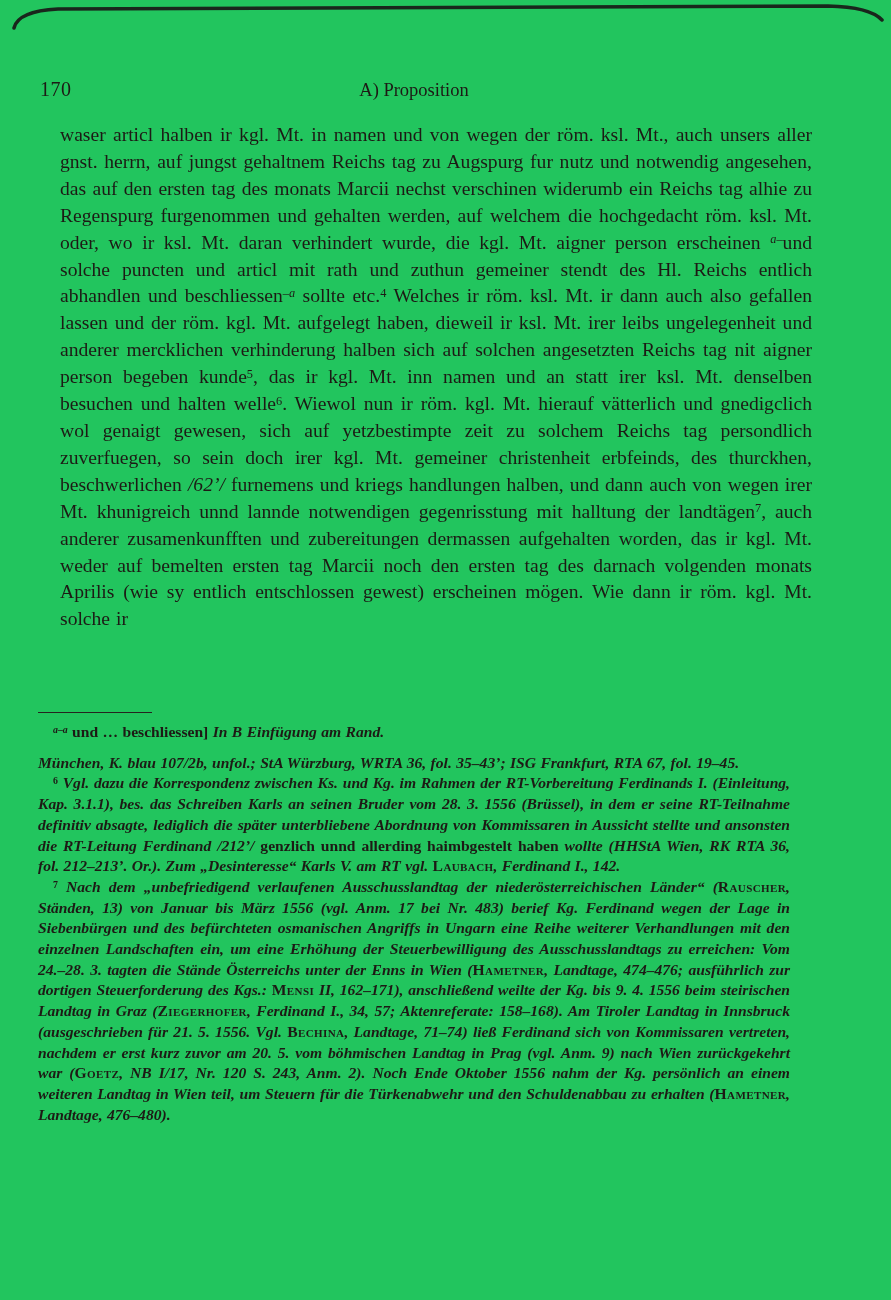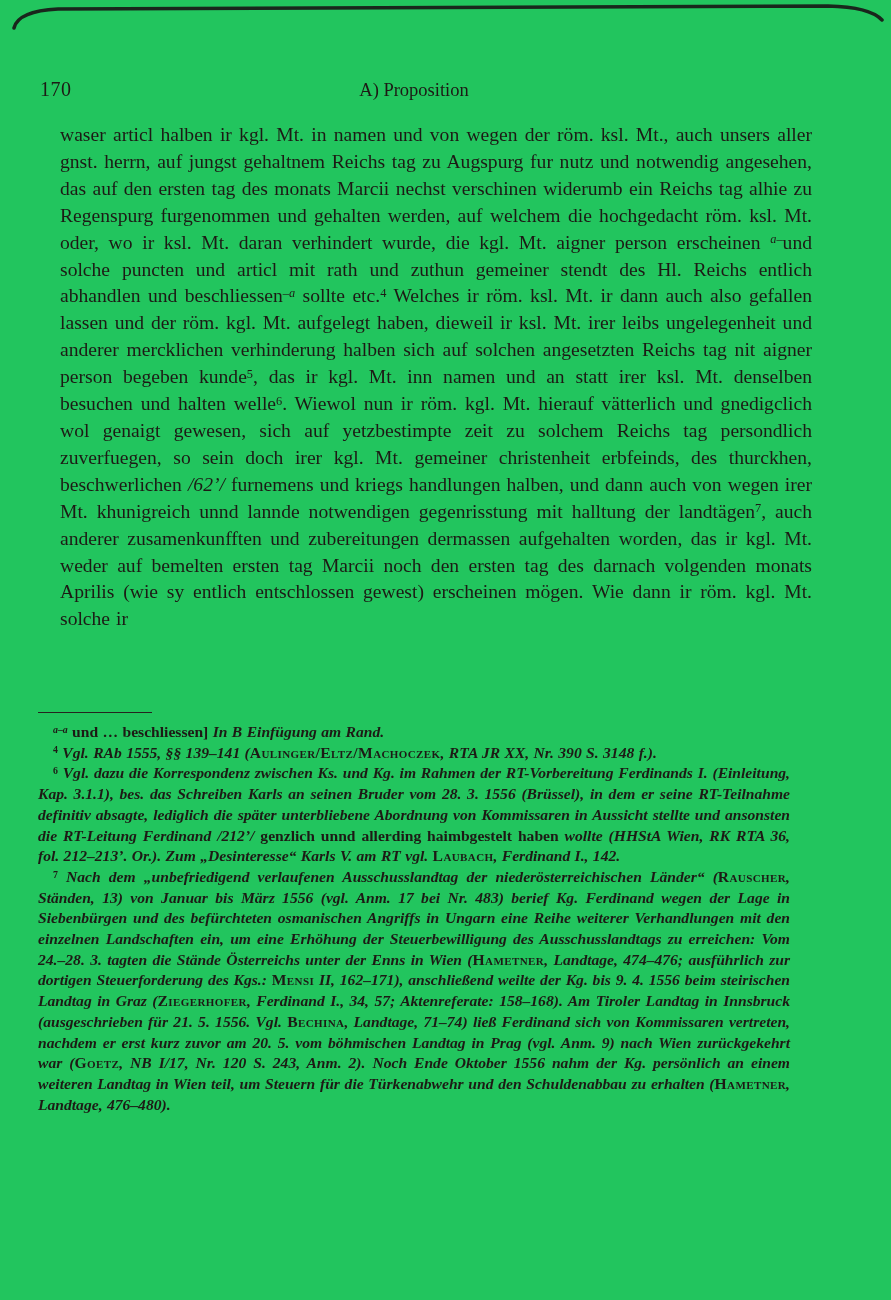--- a/index.html
+++ b/index.html
@@ -61,18 +61,18 @@
     <span class="running-header">A) Proposition</span>
   </header>
 
   <main class="text-block">
     <p class="body-paragraph"><span class="seg-r">waser articl halben ir kgl. Mt. in namen und von wegen der röm. ksl. Mt., auch unsers aller gnst. herrn, auf jungst gehaltnem Reichs tag zu Augspurg fur nutz und notwendig angesehen, das auf den ersten tag des monats Marcii nechst verschinen widerumb ein Reichs tag alhie zu Regenspurg furgenommen und gehalten werden, auf welchem die hochgedacht röm. ksl. Mt. oder, wo ir ksl. Mt. daran verhindert wurde, die kgl. Mt. aigner person erscheinen </span><span class="seg-supi">a–</span><span class="seg-r">und solche puncten und articl mit rath und zuthun gemeiner stendt des Hl. Reichs entlich abhandlen und beschliessen</span><span class="seg-supi">–a</span><span class="seg-r"> sollte etc.</span><span class="seg-sup">4</span><span class="seg-r"> Welches ir röm. ksl. Mt. ir dann auch also gefallen lassen und der röm. kgl. Mt. aufgelegt haben, dieweil ir ksl. Mt. irer leibs ungelegenheit und anderer mercklichen verhinderung halben sich auf solchen angesetzten Reichs tag nit aigner person begeben kunde</span><span class="seg-sup">5</span><span class="seg-r">, das ir kgl. Mt. inn namen und an statt irer ksl. Mt. denselben besuchen und halten welle</span><span class="seg-sup">6</span><span class="seg-r">. Wiewol nun ir röm. kgl. Mt. hierauf vätterlich und gnedigclich wol genaigt gewesen, sich auf yetzbestimpte zeit zu solchem Reichs tag persondlich zuverfuegen, so sein doch irer kgl. Mt. gemeiner christenheit erbfeinds, des thurckhen, beschwerlichen </span><span class="seg-i">/62’/</span><span class="seg-r"> furnemens und kriegs handlungen halben, und dann auch von wegen irer Mt. khunigreich unnd lannde notwendigen gegenrisstung mit halltung der landtägen</span><span class="seg-sup">7</span><span class="seg-r">, auch anderer zusamenkunfften und zubereitungen dermassen aufgehalten worden, das ir kgl. Mt. weder auf bemelten ersten tag Marcii noch den ersten tag des darnach volgenden monats Aprilis (wie sy entlich entschlossen gewest) erscheinen mögen. Wie dann ir röm. kgl. Mt. solche ir</span></p>
   </main>
 
   <section class="footnote-area">
     <hr class="footnote-rule">
     <p class="apparatus-note indent"><span class="seg-supi">a–a</span><span class="seg-r"> und … beschliessen] </span><span class="seg-i">In B Einfügung am Rand.</span></p>
-    <p class="footnote indent"><span class="seg-sup">4</span><span class="seg-i"> Vgl. RAb 1555, §§ 139–141 (</span><span class="seg-sc">Aulinger/Eltz/Machoczek</span><span class="seg-i">, RTA JR XX, Nr. 390 S. 3148 f.).</span></p>
+    <p class="footnote sources"><span class="seg-i">München, K. blau 107/2b, unfol.; StA Würzburg, WRTA 36, fol. 35–43’; ISG Frankfurt, RTA 67, fol. 19–45.</span></p>
     <p class="footnote indent"><span class="seg-sup">6</span><span class="seg-i"> Vgl. dazu die Korrespondenz zwischen Ks. und Kg. im Rahmen der RT-Vorbereitung Ferdinands I. (Einleitung, Kap. 3.1.1), bes. das Schreiben Karls an seinen Bruder vom 28. 3. 1556 (Brüssel), in dem er seine RT-Teilnahme definitiv absagte, lediglich die später unterbliebene Abordnung von Kommissaren in Aussicht stellte und ansonsten die RT-Leitung Ferdinand </span><span class="seg-i">/212’/</span><span class="seg-r"> genzlich unnd allerding haimbgestelt haben</span><span class="seg-i"> wollte (HHStA Wien, RK RTA 36, fol. 212–213’. Or.). Zum „Desinteresse“ Karls V. am RT vgl. </span><span class="seg-sc">Laubach</span><span class="seg-i">, Ferdinand I., 142.</span></p>
     <p class="footnote indent"><span class="seg-sup">7</span><span class="seg-i"> Nach dem „unbefriedigend verlaufenen Ausschusslandtag der niederösterreichischen Länder“ (</span><span class="seg-sc">Rauscher</span><span class="seg-i">, Ständen, 13) von Januar bis März 1556 (vgl. Anm. 17 bei Nr. 483) berief Kg. Ferdinand wegen der Lage in Siebenbürgen und des befürchteten osmanischen Angriffs in Ungarn eine Reihe weiterer Verhandlungen mit den einzelnen Landschaften ein, um eine Erhöhung der Steuerbewilligung des Ausschusslandtags zu erreichen: Vom 24.–28. 3. tagten die Stände Österreichs unter der Enns in Wien (</span><span class="seg-sc">Hametner</span><span class="seg-i">, Landtage, 474–476; ausführlich zur dortigen Steuerforderung des Kgs.: </span><span class="seg-sc">Mensi</span><span class="seg-i"> II, 162–171), anschließend weilte der Kg. bis 9. 4. 1556 beim steirischen Landtag in Graz (</span><span class="seg-sc">Ziegerhofer</span><span class="seg-i">, Ferdinand I., 34, 57; Aktenreferate: 158–168). Am Tiroler Landtag in Innsbruck (ausgeschrieben für 21. 5. 1556. Vgl. </span><span class="seg-sc">Bechina</span><span class="seg-i">, Landtage, 71–74) ließ Ferdinand sich von Kommissaren vertreten, nachdem er erst kurz zuvor am 20. 5. vom böhmischen Landtag in Prag (vgl. Anm. 9) nach Wien zurückgekehrt war (</span><span class="seg-sc">Goetz</span><span class="seg-i">, NB I/17, Nr. 120 S. 243, Anm. 2). Noch Ende Oktober 1556 nahm der Kg. persönlich an einem weiteren Landtag in Wien teil, um Steuern für die Türkenabwehr und den Schuldenabbau zu erhalten (</span><span class="seg-sc">Hametner</span><span class="seg-i">, Landtage, 476–480).</span></p>
   </section>
 
 </div>
 
 </body></html>

